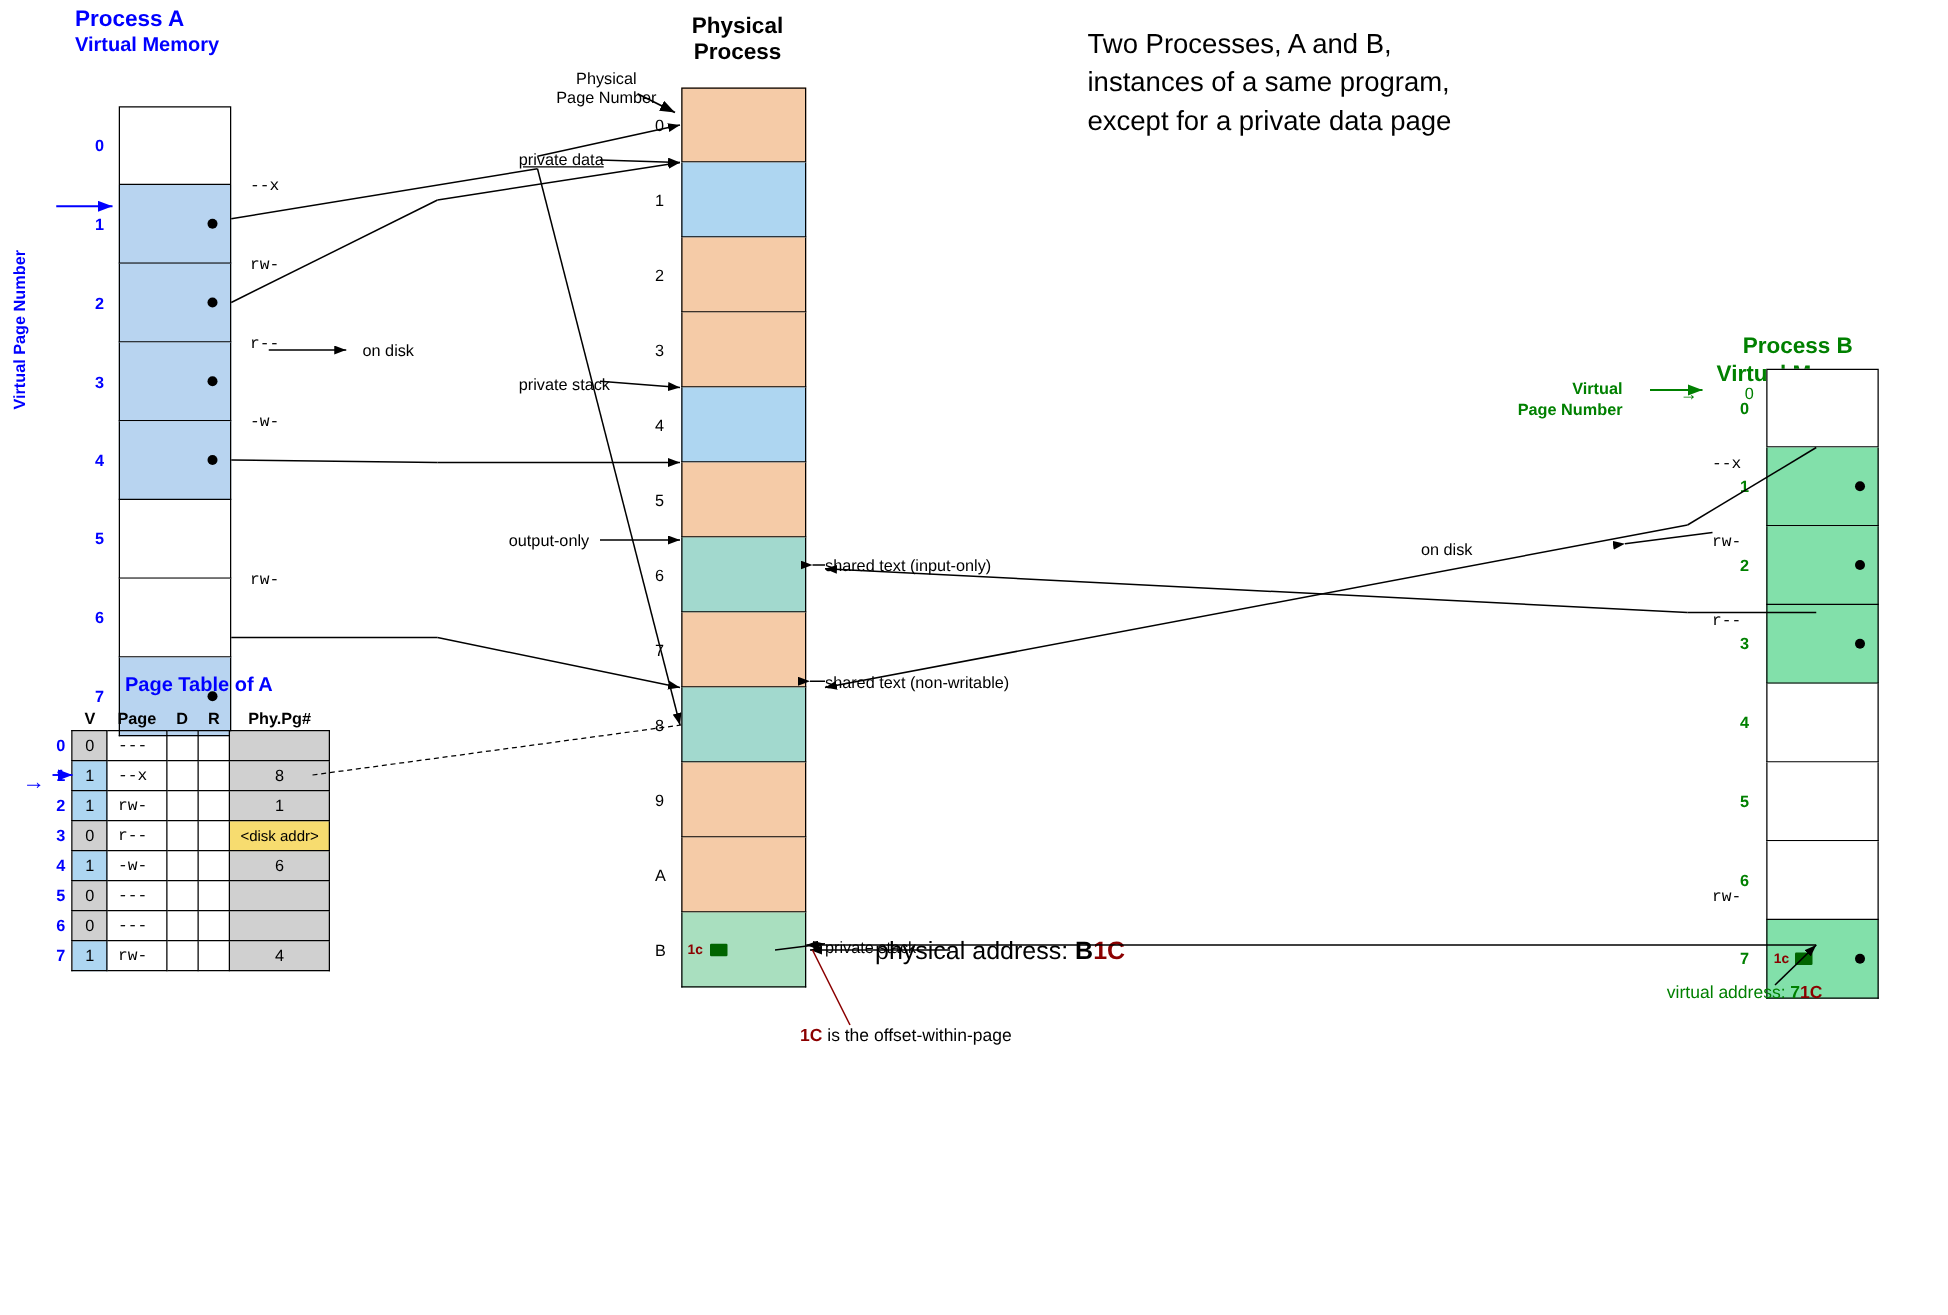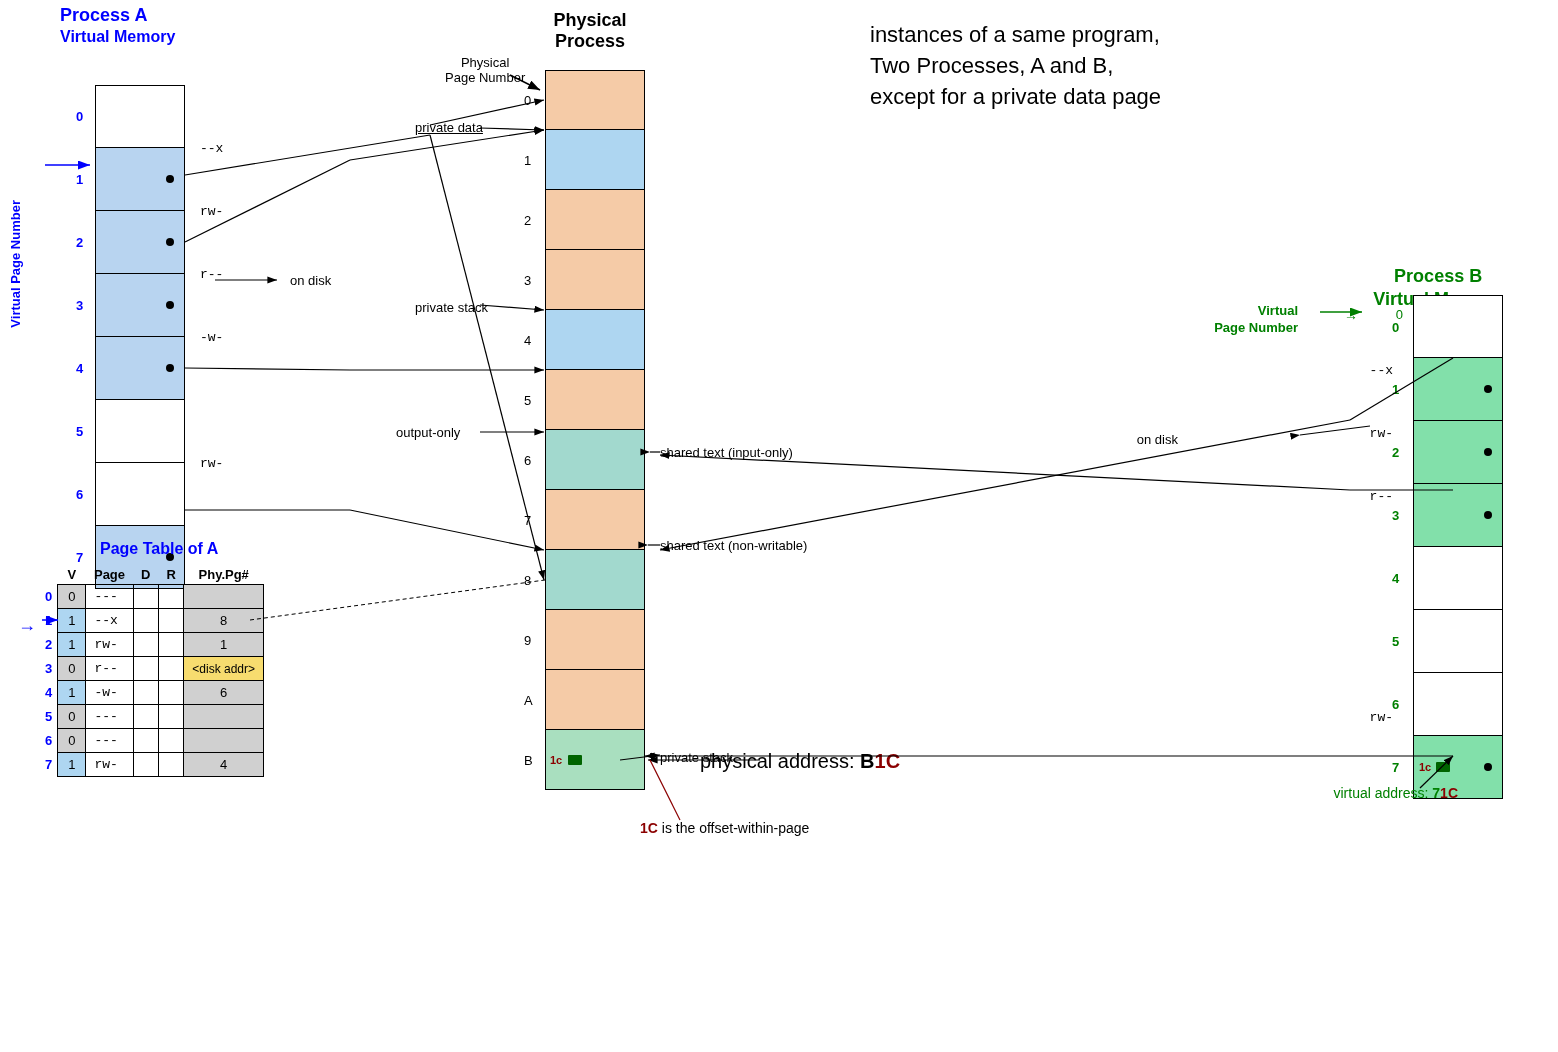--- a/index.html
+++ b/index.html
@@ -63,22 +63,22 @@
       text-align: left;
       line-height: 1.4;
     }
   </style>
 </head>
 <body>
 
 <div class="main-container">
 
   <div class="main-title">
+    <div>Two Processes, A and B,</div>
     <div>instances of a same program,</div>
-    <div>Two Processes, A and B,</div>
     <div>except for a private data page</div>
   </div>
 
   <div class="proc-a-title">
     <div style="color:blue;font-size:18px;font-weight:bold;">Process A</div>
     <div style="color:blue;font-size:16px;font-weight:bold;">Virtual Memory</div>
   </div>
 
   <div class="virtual-page-label-a">Virtual Page Number</div>
 
@@ -183,21 +183,21 @@
     <div style="position:relative;width:100px;height:60px;border:1.5px solid black;border-top:none;background:#a9dfbf;">
       <span style="position:absolute;left:-22px;top:50%;transform:translateY(-50%);font-size:13px;">B</span>
 
       <span style="position:absolute;left:4px;top:50%;transform:translateY(-50%);font-size:11px;color:darkred;font-weight:bold;">1c</span>
       <div style="width:14px;height:10px;background:darkgreen;position:absolute;left:22px;top:50%;transform:translateY(-50%);border-radius:1px;"></div>
     </div>
   </div>
 
   <span style="position:absolute;top:120px;left:415px;font-size:13px;text-decoration:underline;">private data</span>
   <span style="position:absolute;top:300px;left:415px;font-size:13px;">private stack</span>
-  <span style="position:absolute;top:425px;left:396px;font-size:13px;">output-only</span>
+  <span style="position:absolute;top:425px;left:407px;font-size:13px;">output-only</span>
   <span style="position:absolute;top:445px;left:660px;font-size:13px;">shared text (input-only)</span>
   <span style="position:absolute;top:538px;left:660px;font-size:13px;">shared text (non-writable)</span>
   <span style="position:absolute;top:750px;left:660px;font-size:13px;">private stack</span>
 
   <div style="position:absolute;top:540px;left:100px;color:blue;font-size:16px;font-weight:bold;text-align:center;">Page Table of A</div>
 
   <div style="position:absolute;top:565px;left:45px;">
     <table style="border-collapse:collapse;font-size:13px;">
       <thead>
         <tr>

